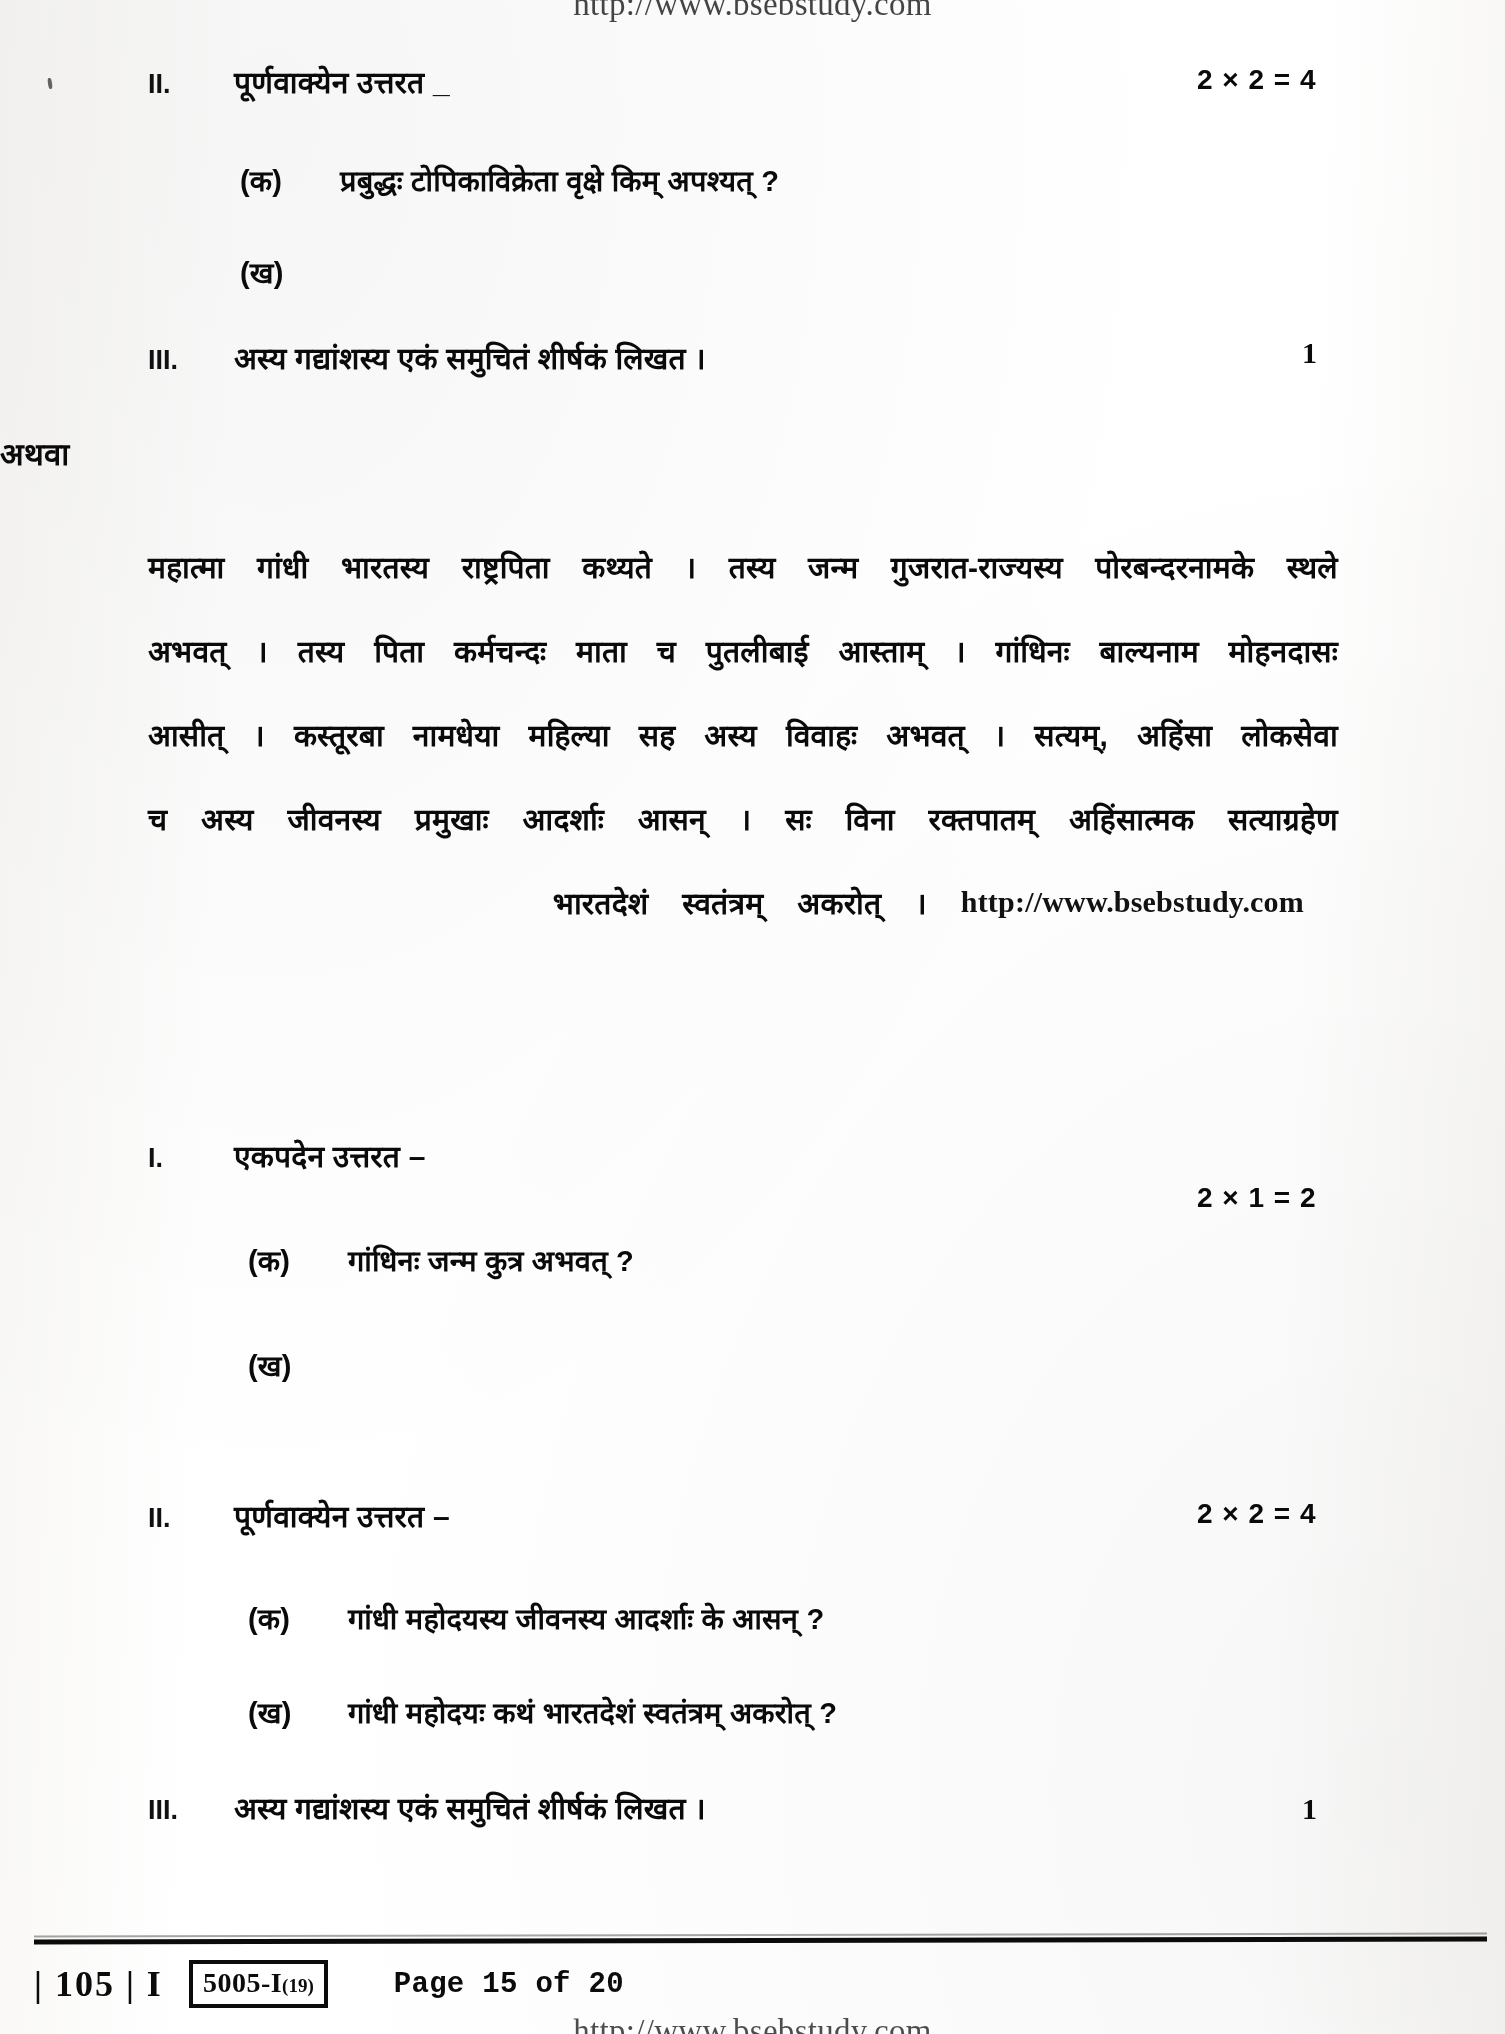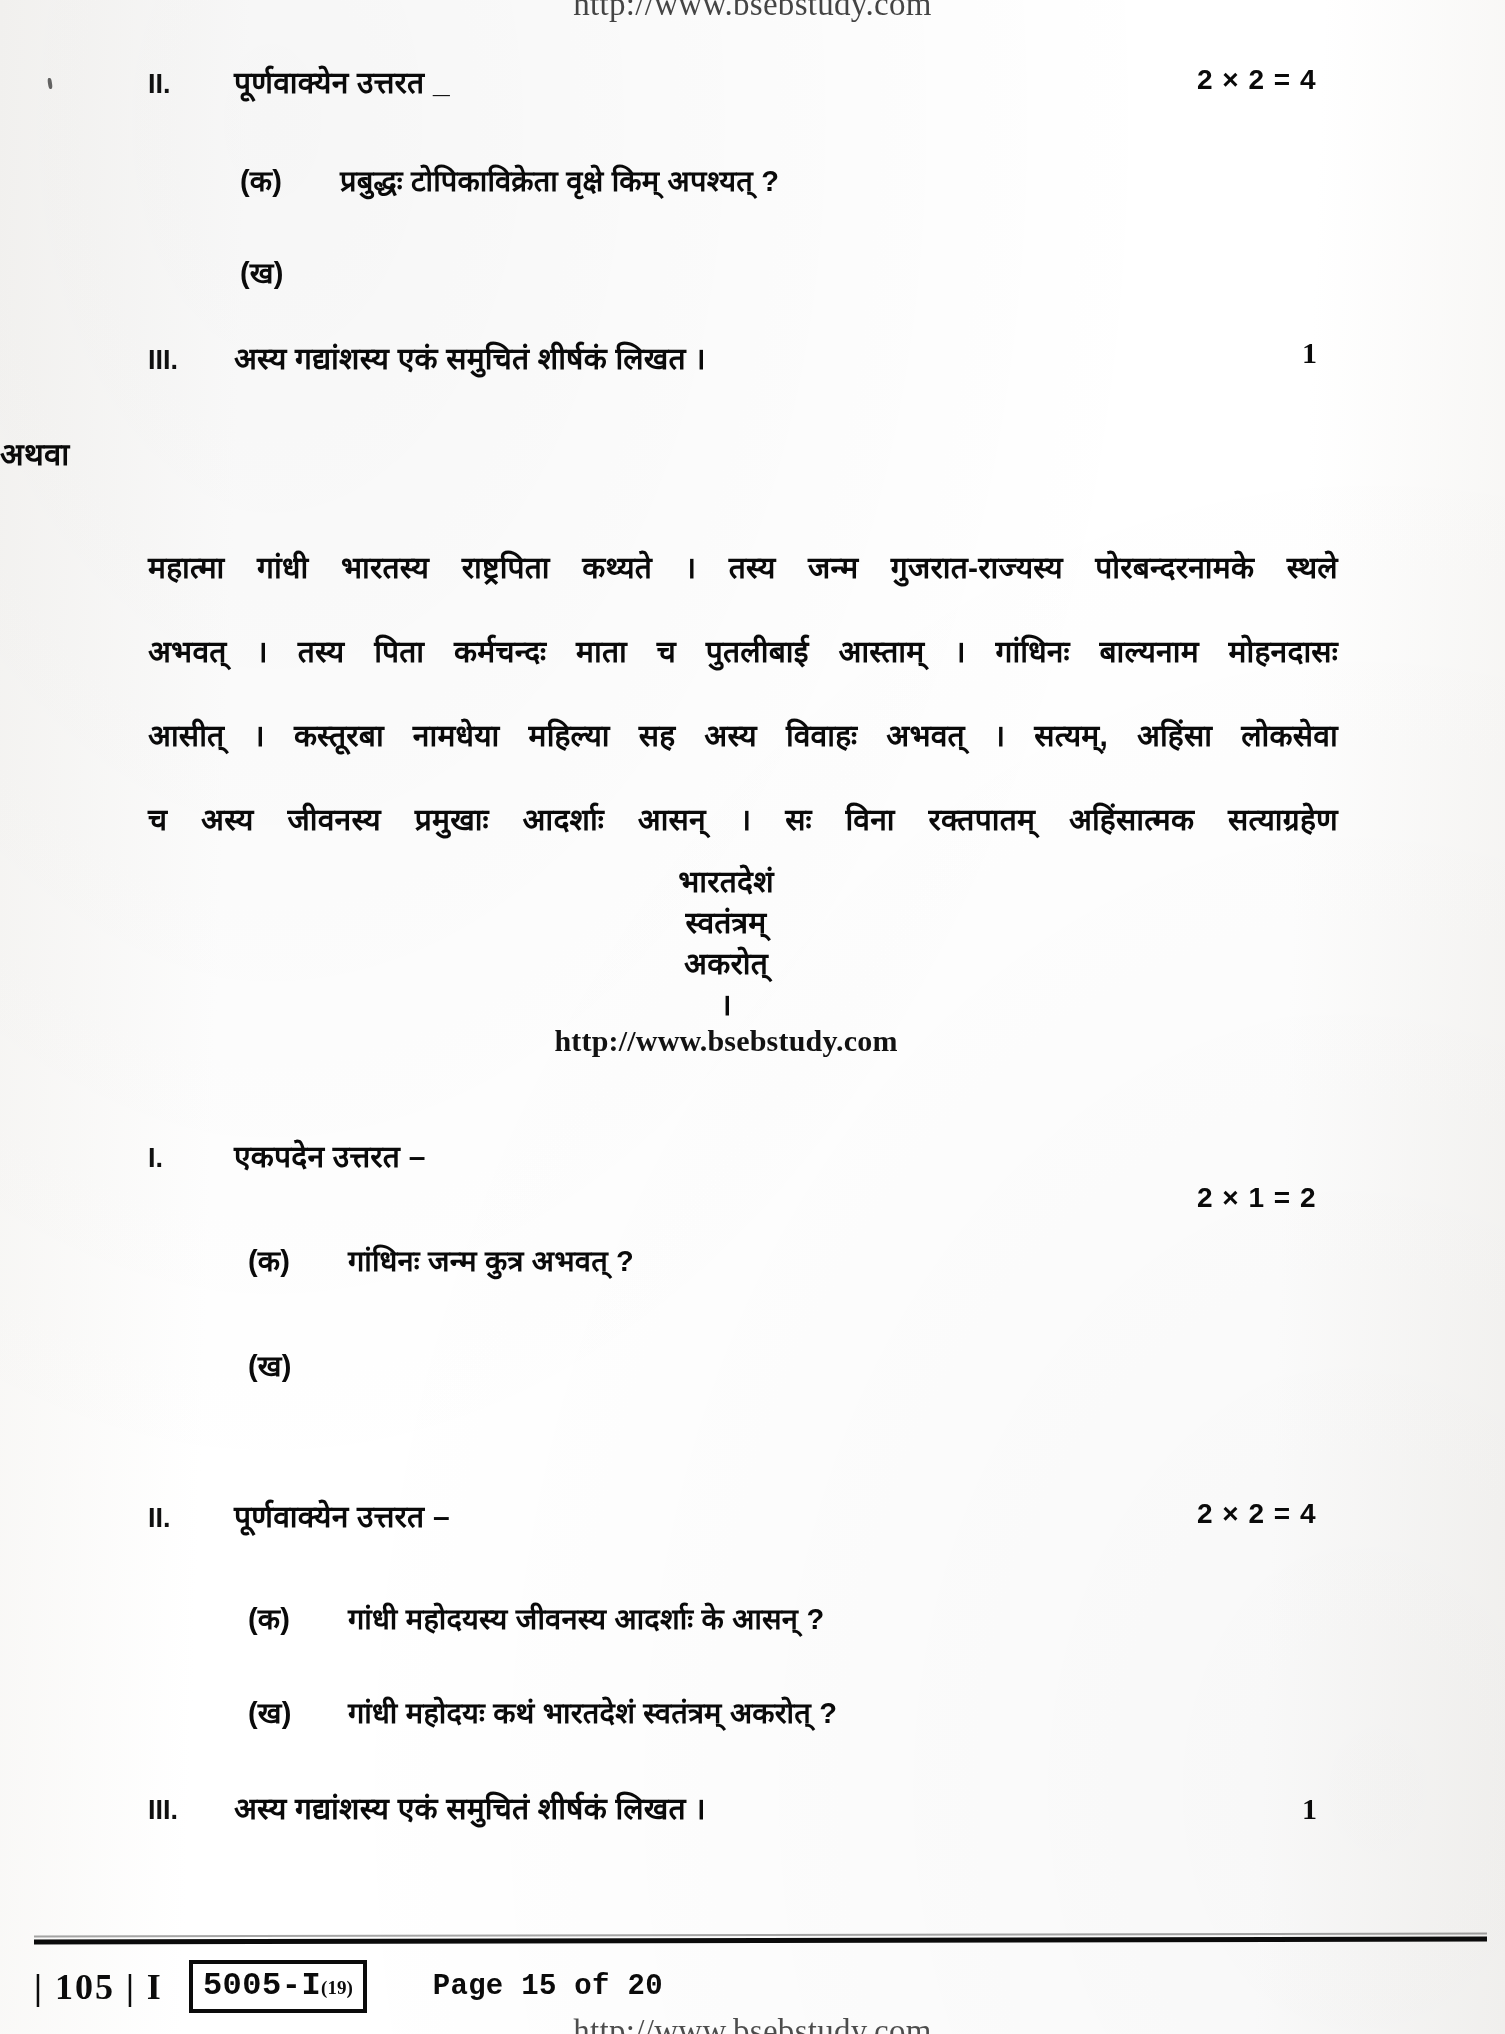--- a/index.html
+++ b/index.html
@@ -148,21 +148,21 @@
     width: 1190px;
   }
   .pline {
     display: flex;
     justify-content: space-between;
     font-size: 30px;
     height: 84px;
     align-items: center;
     white-space: nowrap;
   }
-  .pline.last { justify-content: flex-start; flex-direction: column; }
+  .pline.last { justify-content: flex-end; }
   .pline.last .seg { margin-right: 34px; }
   .pline .seg { display: inline-block; }
 
   
   .footer-rule {
     position: absolute;
     left: 34px;
     right: 18px;
     top: 1938px;
     height: 5px;
@@ -193,24 +193,23 @@
     margin-right: 26px;
   }
   .code-box {
     border: 4px solid #0b0b0b;
     padding: 3px 10px 5px 10px;
     display: flex;
     align-items: baseline;
     margin-right: 66px;
   }
   .code-main {
-    font-size: 32px;
+    font-size: 28px;
     font-weight: 700;
     letter-spacing: .5px;
-    font-family: Liberation Mono, monospace;
   }
   .code-sub {
     font-size: 19px;
     font-weight: 700;
     letter-spacing: 0;
   }
   .page-of {
     font-family: Liberation Mono, monospace;
     font-size: 29px;
     font-weight: 700;

